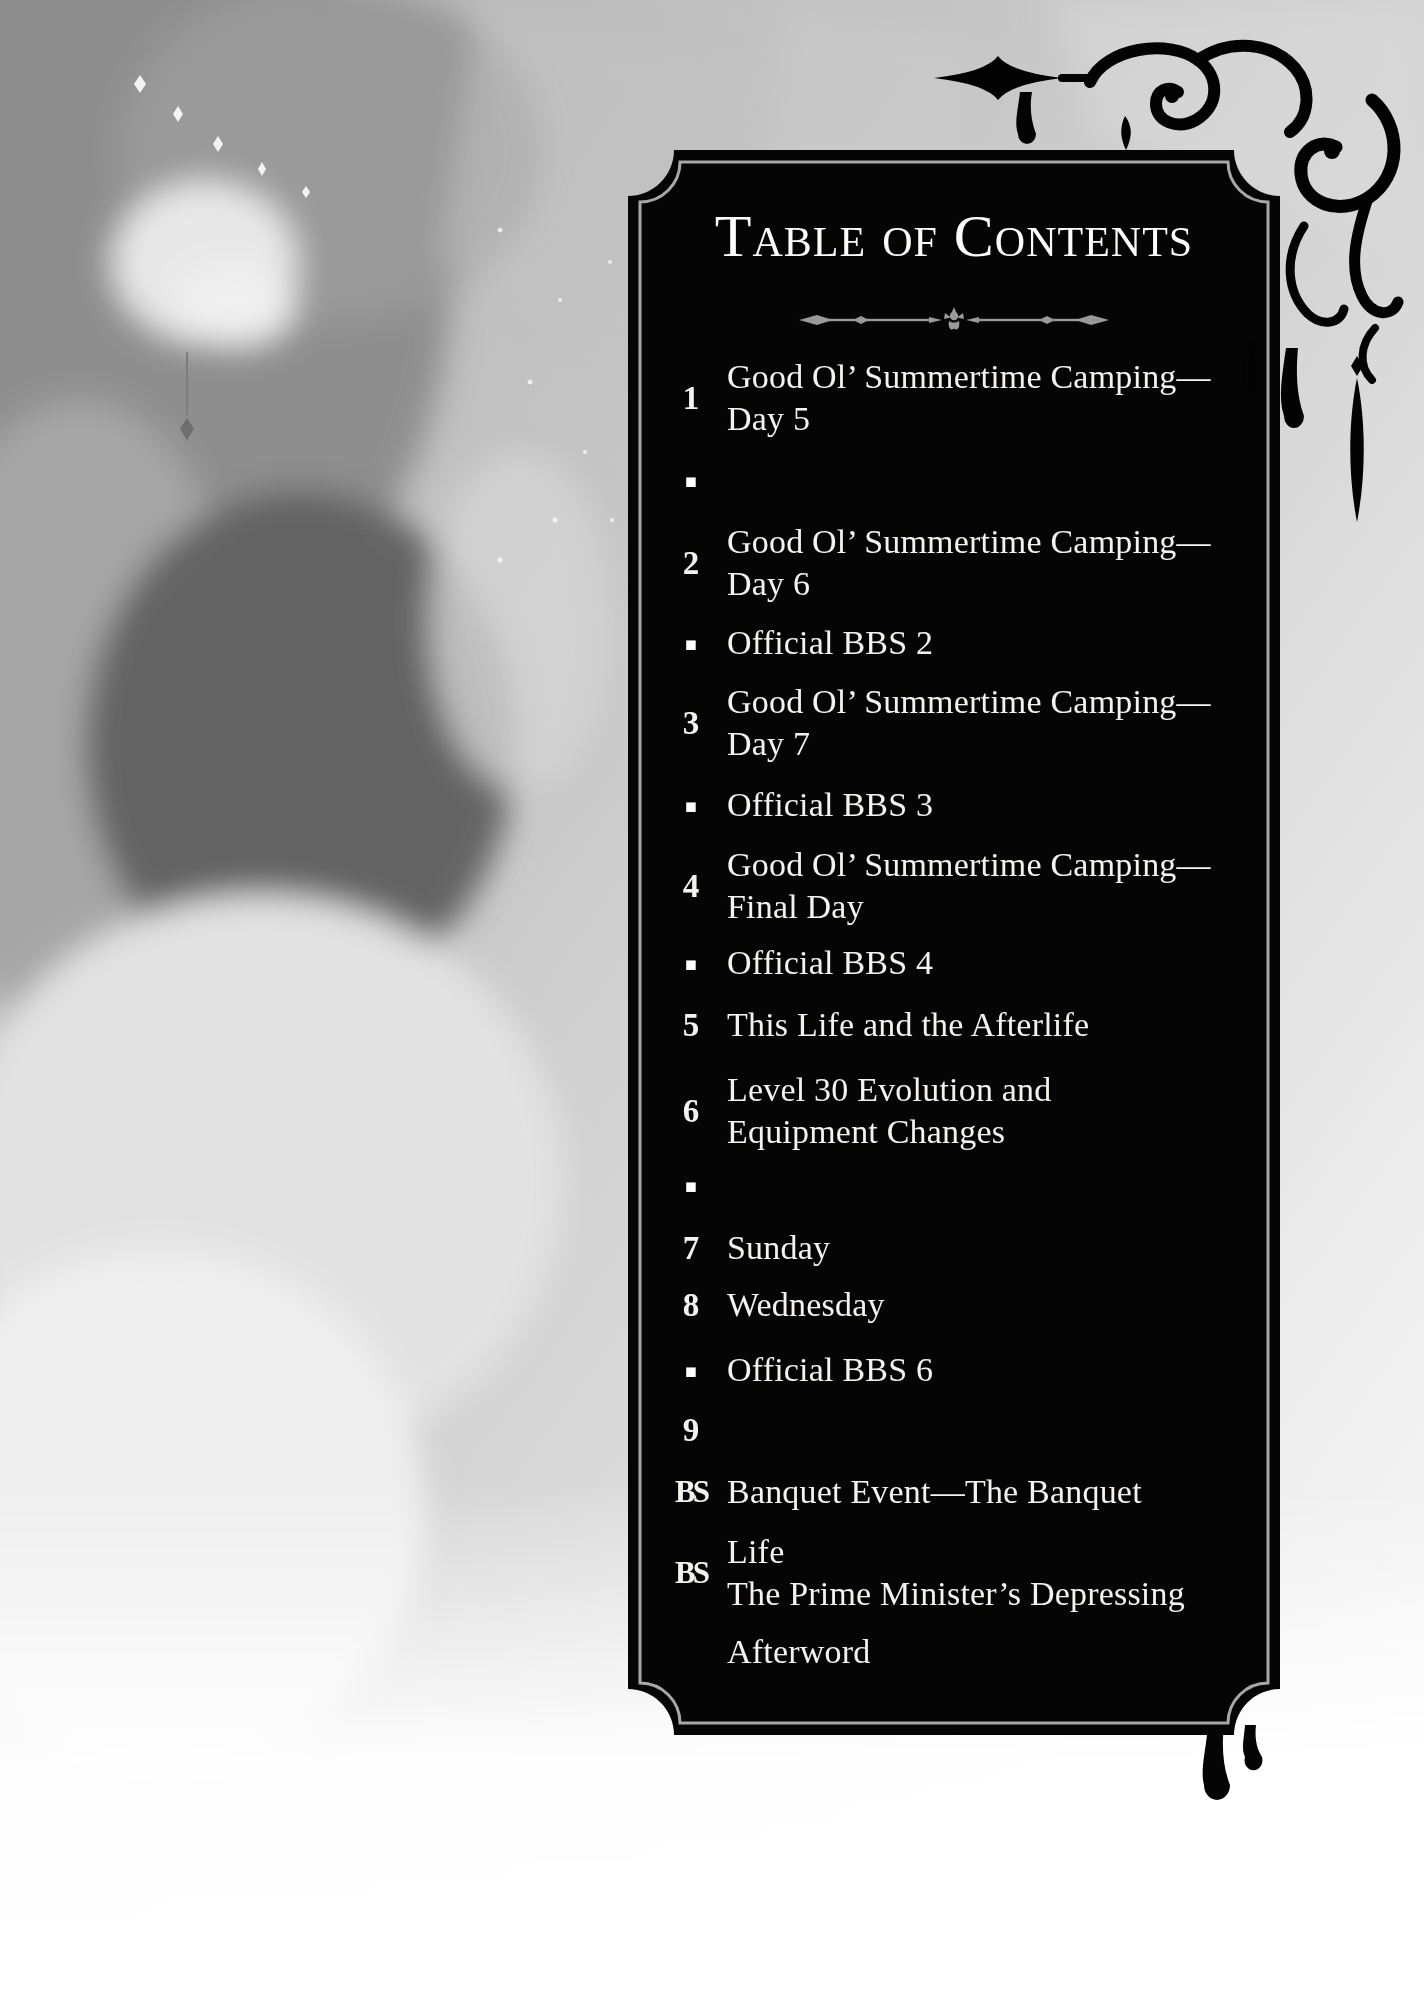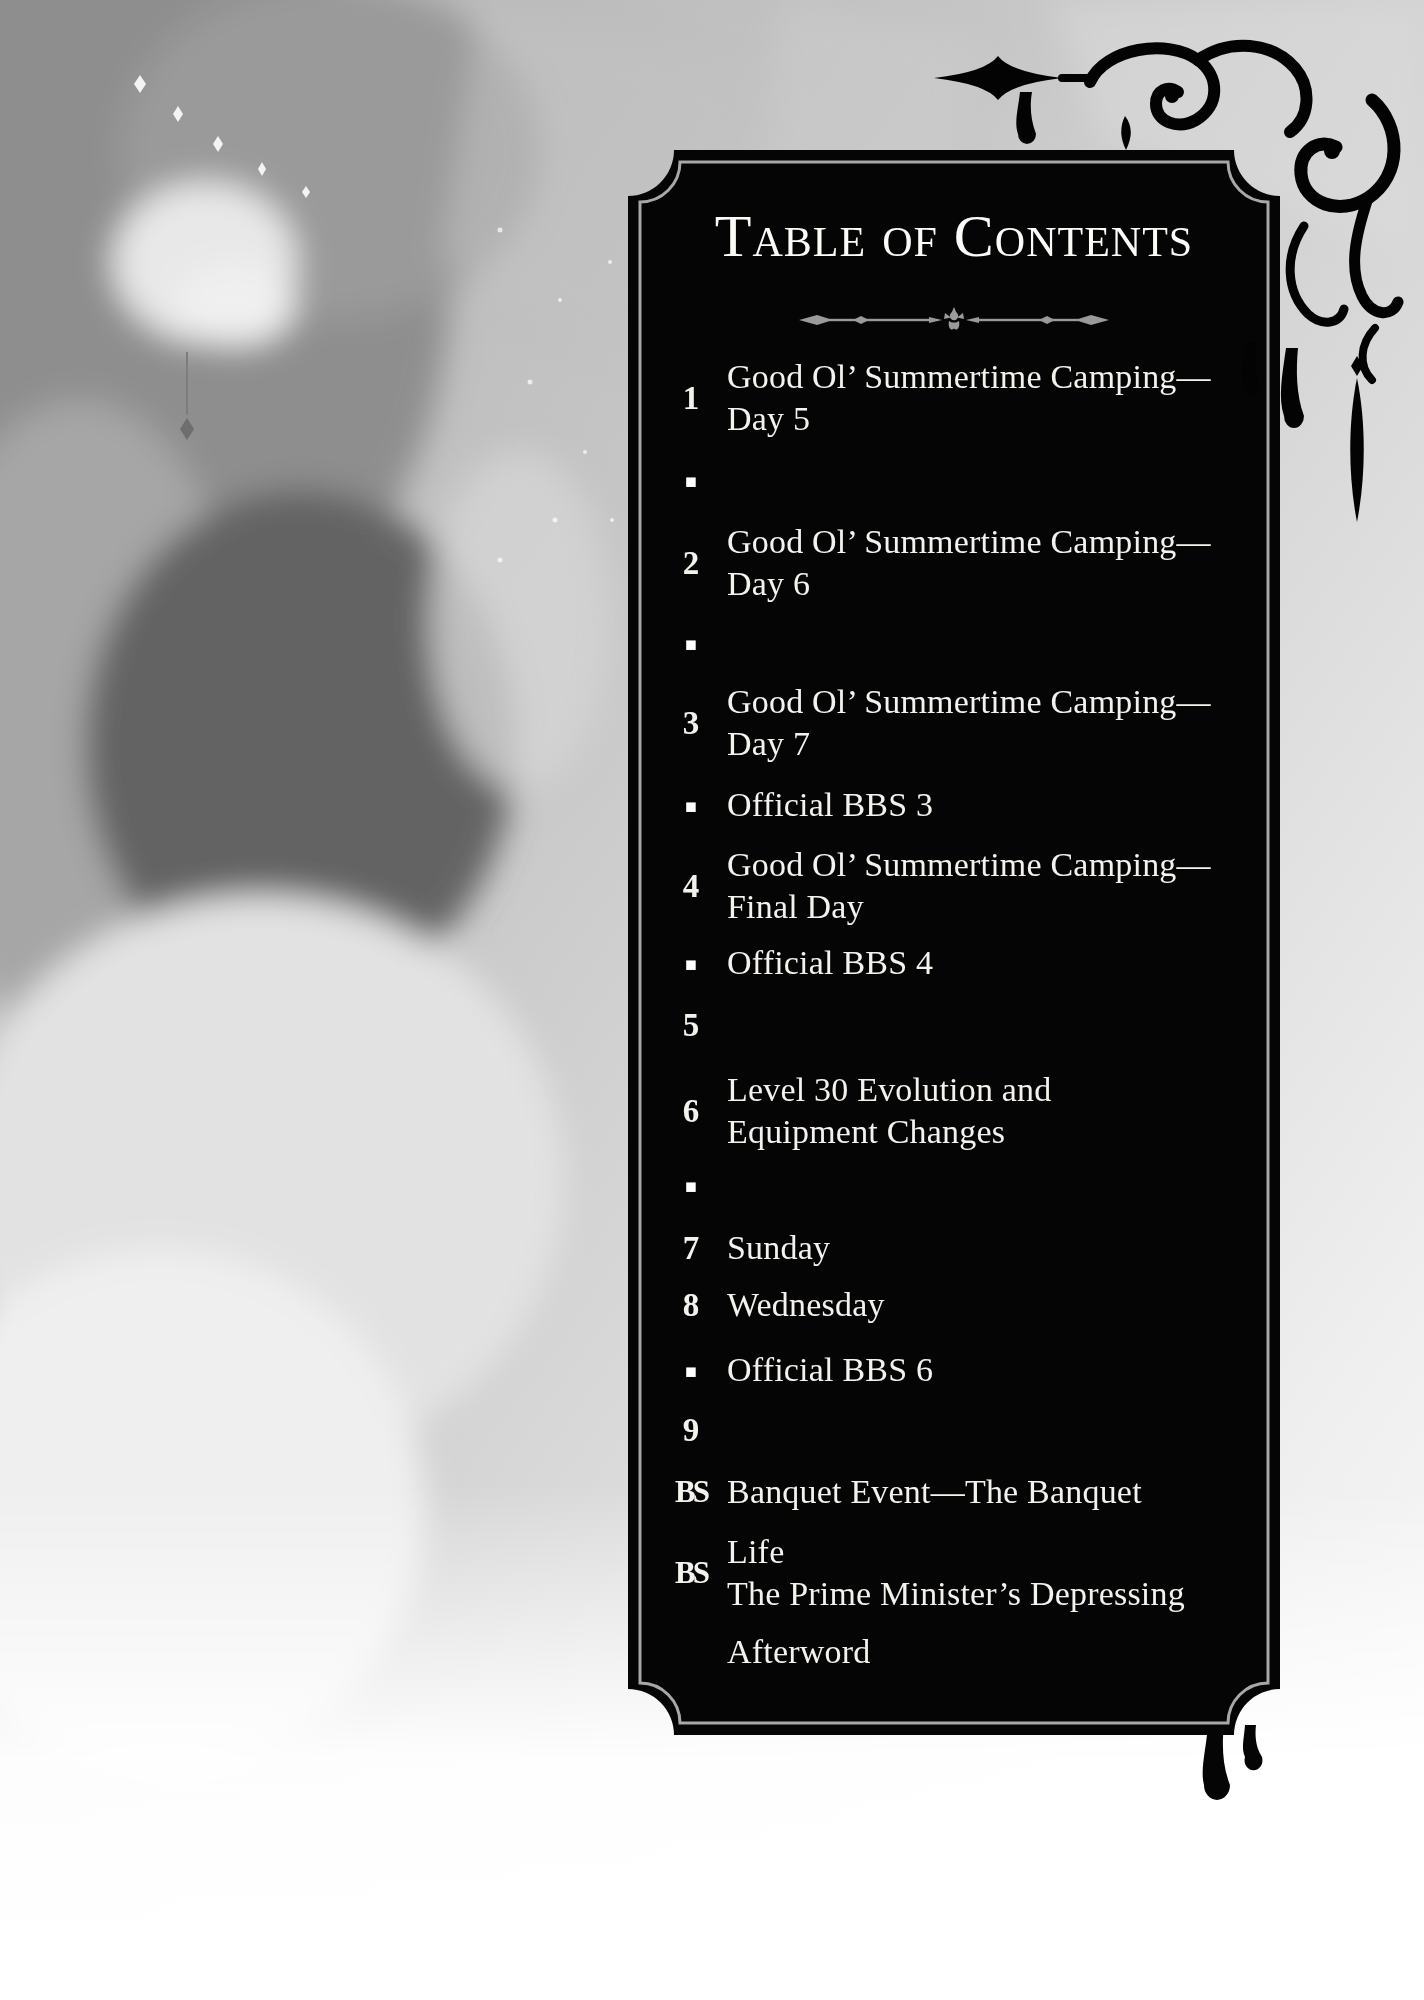--- a/index.html
+++ b/index.html
@@ -144,20 +144,23 @@
       </div>
       <div class="toc-row row-2line" style="top:371px">
         <span class="marker">2</span>
         <div class="entry">
           <span>Good Ol’ Summertime Camping—</span>
             <span>Day 6</span>
         </div>
       </div>
       <div class="toc-row" style="top:472px">
         <span class="marker bullet">▪</span>
+        <div class="entry">
+            <span>Official BBS 2</span>
+          </div>
       </div>
       <div class="toc-row row-2line" style="top:531px">
         <span class="marker">3</span>
         <div class="entry">
           <span>Good Ol’ Summertime Camping—</span>
             <span>Day 7</span>
         </div>
       </div>
       <div class="toc-row" style="top:634px">
         <span class="marker bullet">▪</span>
@@ -173,20 +176,23 @@
         </div>
       </div>
       <div class="toc-row" style="top:792px">
         <span class="marker bullet">▪</span>
         <div class="entry">
             <span>Official BBS 4</span>
           </div>
       </div>
       <div class="toc-row" style="top:854px">
         <span class="marker">5</span>
+        <div class="entry">
+            <span>This Life and the Afterlife</span>
+          </div>
       </div>
       <div class="toc-row row-2line" style="top:919px">
         <span class="marker">6</span>
         <div class="entry">
           <span>Level 30 Evolution and</span>
             <span>Equipment Changes</span>
         </div>
       </div>
       <div class="toc-row" style="top:1014px">
         <span class="marker bullet">▪</span>

